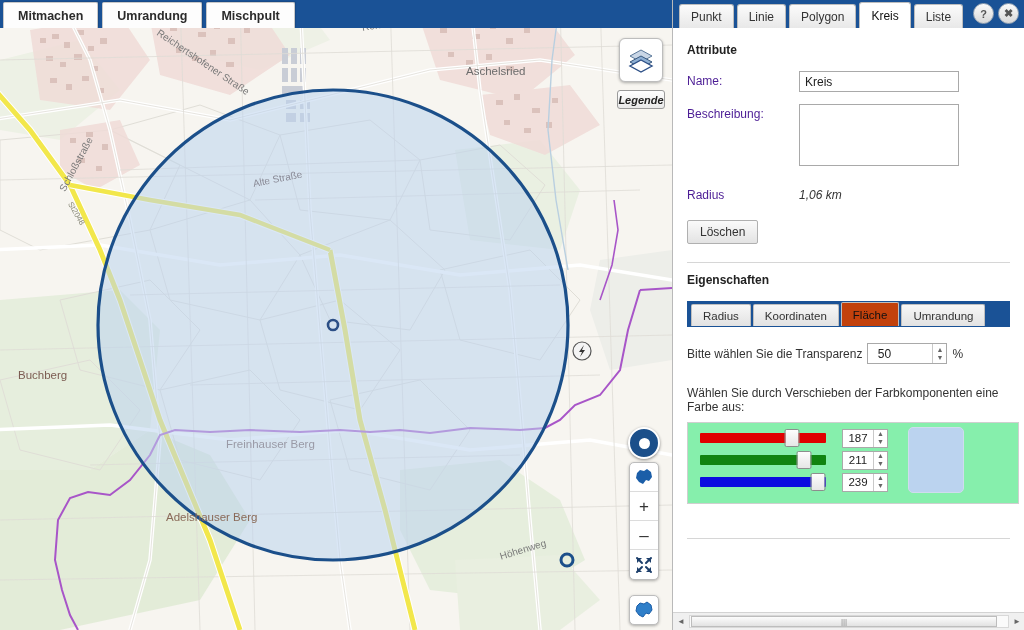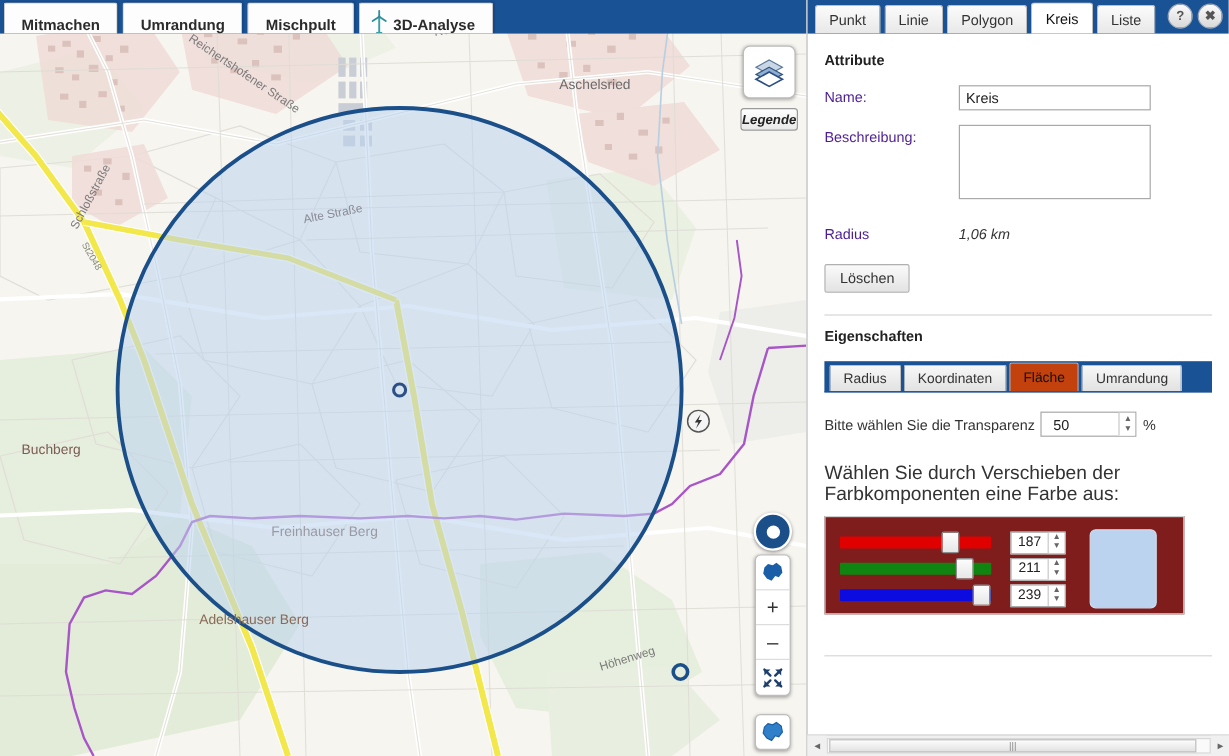--- a/index.html
+++ b/index.html
@@ -28,21 +28,21 @@
     display: flex; align-items: flex-end;
     z-index: 40;
   }
   .top-tab {
     background: #fdfdfd;
     border: 1px solid #c8c8c8;
     border-bottom: none;
     height: 26px;
     margin-right: 4px;
     padding: 0 14px;
-    display: flex; align-items: flex-end;
+    display: flex; align-items: center;
     font-size: 12.5px; font-weight: bold;
     color: #2b2b2b;
     border-radius: 2px 2px 0 0;
     box-shadow: 1px -1px 1px rgba(0,0,0,0.12);
     cursor: pointer;
     white-space: nowrap;
   }
   .top-tab:first-child { margin-left: 3px; }
   .top-tab.with-icon { padding-left: 8px; }
   .wind-icon { width: 16px; height: 20px; margin-right: 4px; flex: 0 0 auto; }
@@ -191,25 +191,25 @@
     background: transparent;
   }
   .spin-arrows {
     width: 14px; border-left: 1px solid #c9c9c9;
     display: flex; flex-direction: column; justify-content: center; align-items: center;
     background: #fff; cursor: pointer;
   }
   .spin-arrows i { font-style: normal; font-size: 7px; color: #666; line-height: 8px; }
   .pct { margin-left: 5px; font-size: 12px; color: #333; }
 
-  .colorlead { font-size: 16px; color: #333; margin-top: 22px; }
+  .colorlead { font-size: 12px; color: #333; margin-top: 22px; }
   #color-box {
-    margin-top: 8px; border: 1px solid #cfcfcf; background: #7f1d1d;
-    padding: 10px 12px; display: flex; align-items: flex-start;
-    width: 300px; height: 82px;
+    margin-top: 8px; border: 1px solid #cfcfcf; background: #86efac;
+    padding: 10px 12px; display: flex; align-items: flex-end;
+    width: 332px; height: 82px;
   }
   .sliders { width: 132px; }
   .srow { height: 22px; display: flex; align-items: center; }
   .track {
     position: relative; width: 126px; height: 10px; border-radius: 1px;
     cursor: pointer;
   }
   .track .knob {
     position: absolute; top: -4px; width: 15px; height: 18px;
     background: linear-gradient(#fdfdfd,#e6e6e6);
@@ -492,31 +492,20 @@
 
     <div id="top-tabs">
       <div class="top-tab">
         <span>Mitmachen</span>
       </div>
       <div class="top-tab">
         <span>Umrandung</span>
       </div>
       <div class="top-tab">
         <span>Mischpult</span>
-      </div>
-      <div class="top-tab with-icon">
-        <svg class="wind-icon" viewBox="0 0 16 20">
-          <rect x="7.2" y="6" width="1.6" height="13" fill="#3b9fa8"></rect>
-          <path d="M8,6 L8,1" stroke="#2f8f99" stroke-width="1.5" stroke-linecap="round"></path>
-          <path d="M8,6 L2.5,9.5" stroke="#2f8f99" stroke-width="1.5" stroke-linecap="round"></path>
-          <path d="M8,6 L13.5,9.5" stroke="#2f8f99" stroke-width="1.5" stroke-linecap="round"></path>
-          <circle cx="8" cy="6" r="1.1" fill="#2f8f99"></circle>
-          <rect x="5.5" y="18.6" width="5" height="1.2" fill="#3b9fa8"></rect>
-        </svg>
-        <span>3D-Analyse</span>
       </div>
     </div>
   </div>
 
   <div id="panel">
 
     <div id="panel-tabbar">
       <div class="p-tab">
         <span>Punkt</span>
       </div>

